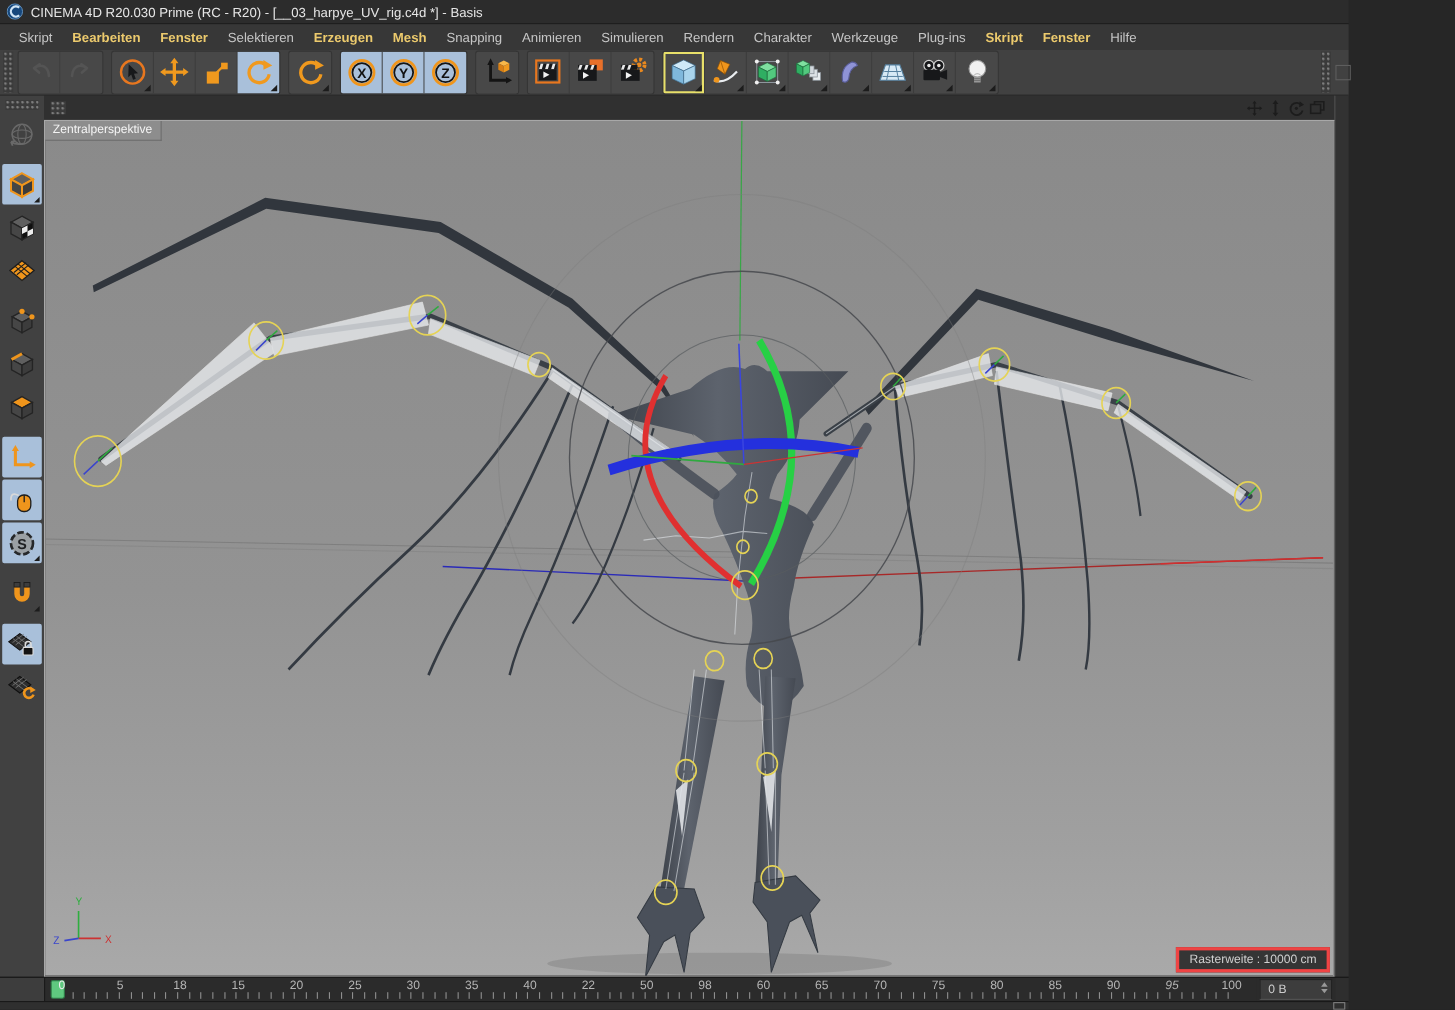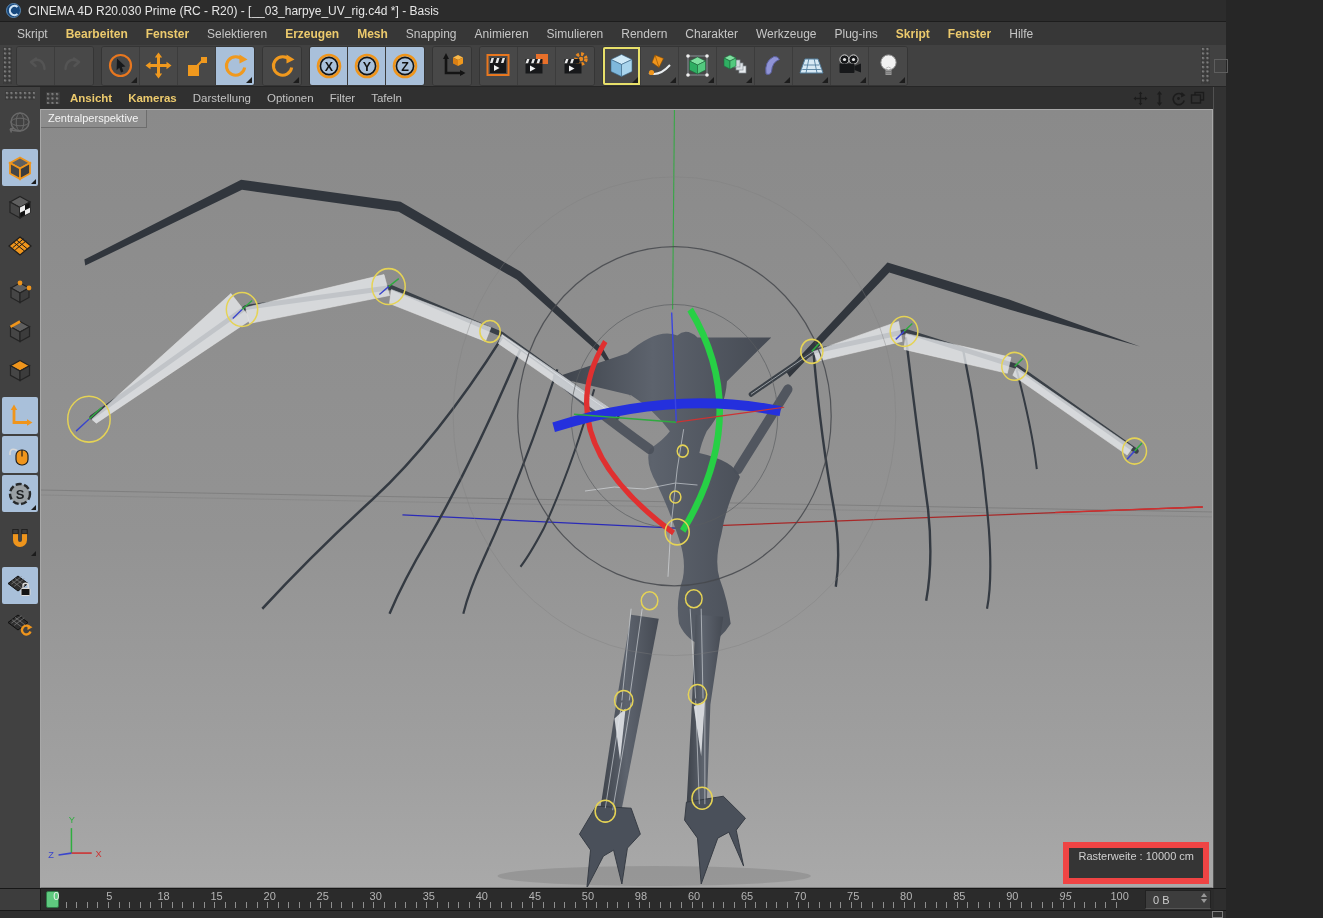--- a/index.html
+++ b/index.html
@@ -47,21 +47,21 @@
   .vpmenu-item{padding:2px 8px;color:#c2c2c2;font-size:11.5px;white-space:nowrap;}
   .vpmenu-item.hl{color:#ecca6d;font-weight:bold;}
   .vpnav{margin-left:auto;display:flex;align-items:center;gap:4px;padding-right:4px;}
   .vpnav svg{display:block;}
 
   .vpcontent{flex:1;position:relative;border:1px solid #a8a8a8;border-bottom-color:#7f7f7f;box-sizing:border-box;min-height:0;}
   .vpcontent > svg{position:absolute;inset:0;width:100%;height:100%;}
   .cam-badge{position:absolute;top:0;left:0;background:#8d8d8d;color:#f4f4f4;font-size:11px;
     padding:2px 7px 3px;border-right:1px solid #6d6d6d;border-bottom:1px solid #6d6d6d;}
   .grid-badge{position:absolute;right:3px;bottom:3px;background:#353535;color:#cfcfcf;font-size:11px;
-    padding:2px 9px 16px;border:6px solid #ef4444;}
+    padding:2px 9px 3px;border:3px solid #ef4444;}
 
   .right-strip{width:13px;background:#323232;border-left:1px solid #515151;box-sizing:border-box;}
 
   
   .timelinerow{height:22px;background:#2b2b2b;display:flex;align-items:stretch;border-top:1px solid #171717;box-sizing:border-box;}
   .tl-leftpad{width:40px;background:#3d3d3d;}
   .ruler{flex:1;position:relative;background:#2b2b2b;border-left:1px solid #1a1a1a;overflow:hidden;}
   .tick{position:absolute;bottom:2px;width:1px;height:6px;background:#8f8f8f;}
   .tlabel{position:absolute;top:1px;font-size:11px;font-weight:normal;color:#b5b5b5;transform:translateX(-30%);z-index:2;}
   .tlabel.cur{color:#efefef;}
@@ -425,28 +425,20 @@
           <path d="M4.8 7.6 L14.8 15.1 M7.9 5.3 L17.9 12.8 M7.2 13.3 L17.2 5.8 M4.4 11.2 L14.4 3.7" stroke="#6f6f6f" stroke-width="0.9" fill="none"></path>
           <path d="M22.5 15 A4.4 4.4 0 1 0 23.5 19.5" stroke="#ef951c" stroke-width="2.4" fill="none"></path>
           <polygon points="20.5,12.2 25.5,15.2 20.5,18" fill="#ef951c"></polygon>
         </svg>
       </div>
     </div>
 
     <div class="vpcol">
       <div class="vpmenubar">
         <div class="griph" style="width:14px;height:12px;"></div>
-        <div style="display:flex;">
-            <span class="vpmenu-item hl">Ansicht</span>
-            <span class="vpmenu-item hl">Kameras</span>
-            <span class="vpmenu-item">Darstellung</span>
-            <span class="vpmenu-item">Optionen</span>
-            <span class="vpmenu-item">Filter</span>
-            <span class="vpmenu-item">Tafeln</span>
-          </div>
         <div class="vpnav">
           <svg width="15" height="15" viewBox="0 0 15 15">
             <path d="M7.5 2 V13 M2 7.5 H13" stroke="#1c1c1c" stroke-width="1.4"></path>
             <polygon points="7.5,0.5 5.6,3 9.4,3" fill="#1c1c1c"></polygon>
               <polygon points="7.5,14.5 5.6,12 9.4,12" fill="#1c1c1c"></polygon>
             <polygon points="0.5,7.5 3,5.6 3,9.4" fill="#1c1c1c"></polygon>
               <polygon points="14.5,7.5 12,5.6 12,9.4" fill="#1c1c1c"></polygon>
           </svg>
           <svg width="15" height="15" viewBox="0 0 15 15">
             <path d="M7.5 2.5 V12.5" stroke="#1c1c1c" stroke-width="1.8"></path>
@@ -657,21 +649,21 @@
         <i class="tick" style="left: calc(37% - 0.8px);"></i>
         <i class="tick" style="left: calc(38% - 1.2px);"></i>
         <i class="tick" style="left: calc(39% - 1.6px);"></i>
         <i class="tick" style="left: calc(40% - 2px);"></i>
         <b class="tlabel" style="left: calc(40% - 2px);">40</b>
         <i class="tick" style="left: calc(41% - 2.4px);"></i>
         <i class="tick" style="left: calc(42% - 2.8px);"></i>
         <i class="tick" style="left: calc(43% - 3.2px);"></i>
         <i class="tick" style="left: calc(44% - 3.6px);"></i>
         <i class="tick" style="left: calc(45% - 4px);"></i>
-        <b class="tlabel" style="left: calc(45% - 4px);">45</b>
+        <b class="tlabel" style="left: calc(45% - 4px);">22</b>
         <i class="tick" style="left: calc(46% - 4.4px);"></i>
         <i class="tick" style="left: calc(47% - 4.8px);"></i>
         <i class="tick" style="left: calc(48% - 5.2px);"></i>
         <i class="tick" style="left: calc(49% - 5.6px);"></i>
         <i class="tick" style="left: calc(50% - 6px);"></i>
         <b class="tlabel" style="left: calc(50% - 6px);">50</b>
         <i class="tick" style="left: calc(51% - 6.4px);"></i>
         <i class="tick" style="left: calc(52% - 6.8px);"></i>
         <i class="tick" style="left: calc(53% - 7.2px);"></i>
         <i class="tick" style="left: calc(54% - 7.6px);"></i>

